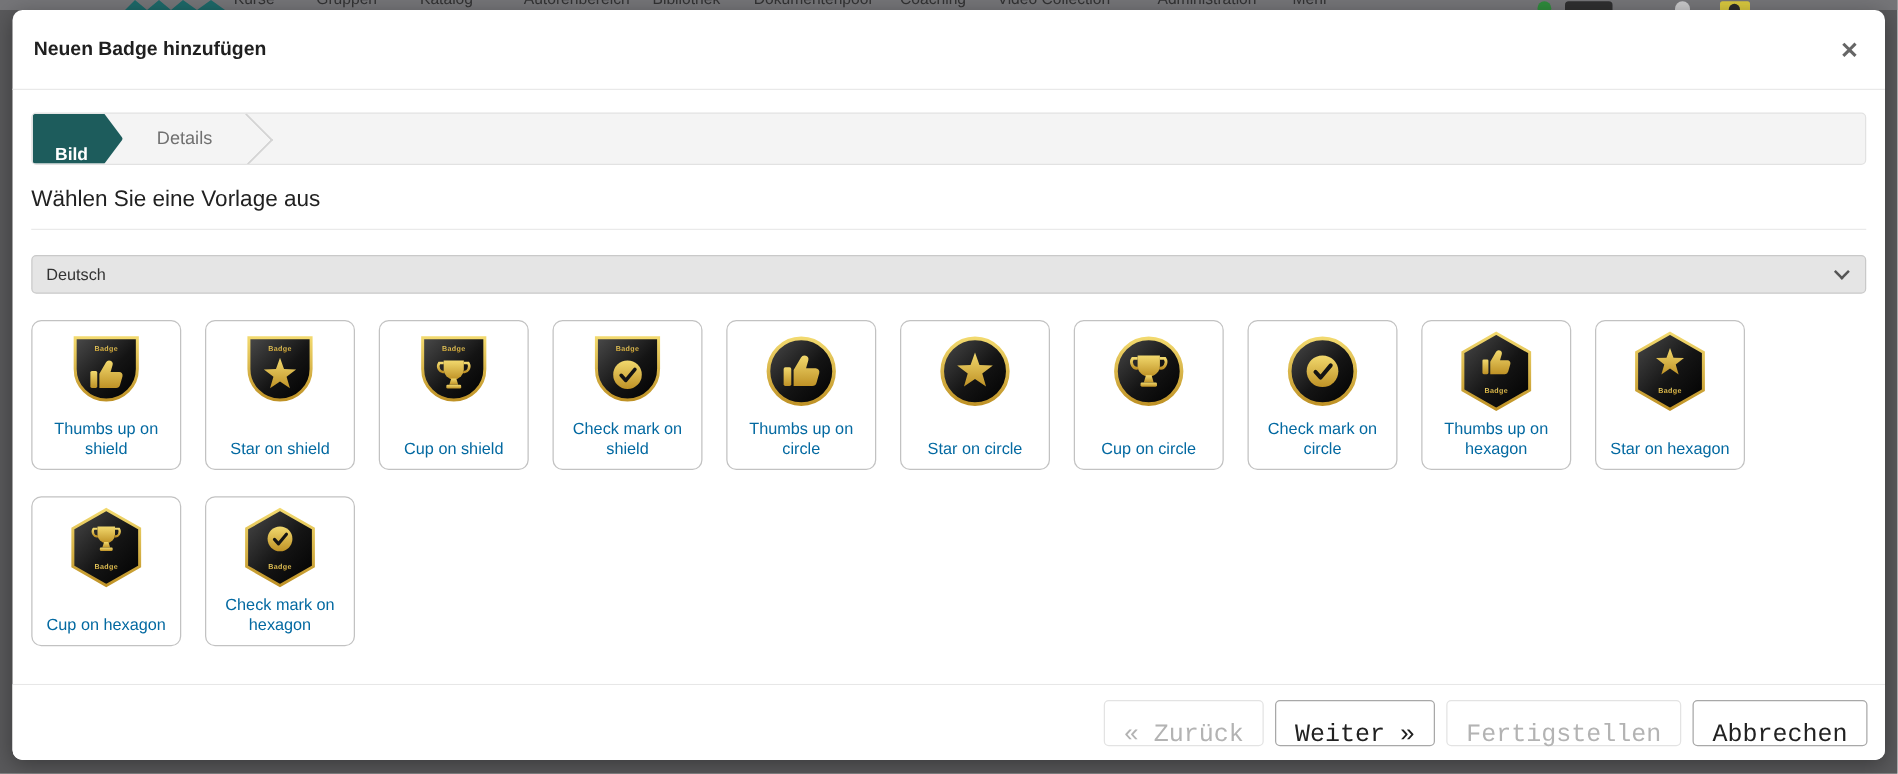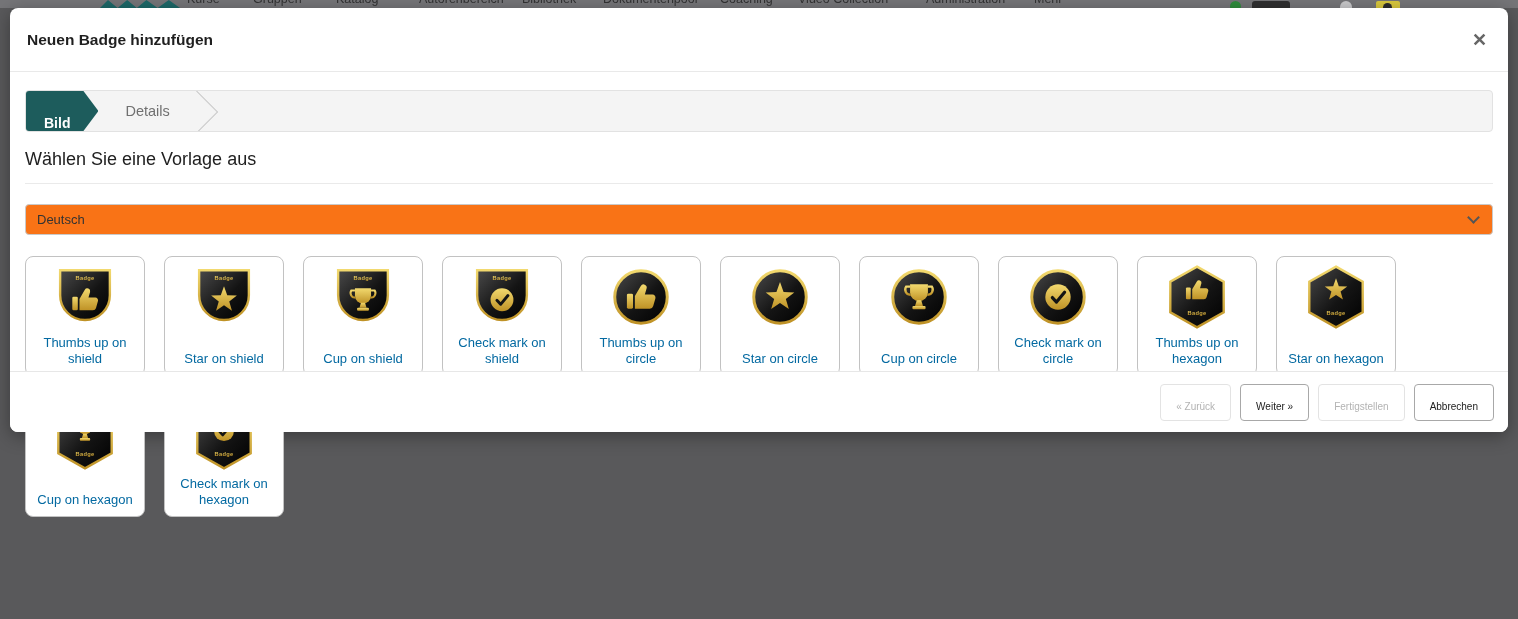--- a/index.html
+++ b/index.html
@@ -27,21 +27,21 @@
   }
   .topbar .mini { position: absolute; top: 1px; }
   .mini.green  { left: 1230px; width: 11px; height: 11px; border-radius: 50%; background: #2f8c3c; }
   .mini.darkpill { left: 1252px; width: 38px; height: 11px; border-radius: 3px; background: #2f2f30; }
   .mini.graydot { left: 1340px; width: 12px; height: 12px; border-radius: 50%; background: #c9c9cb; }
   .mini.yellowtag { left: 1376px; width: 24px; height: 11px; border-radius: 2px; background: #d9c83e; }
   .mini.yellowtag::after { content:""; position:absolute; left:7px; top:2px; width:9px; height:9px; border-radius:50%; background:#2c2c2c; }
 
   
   .modal {
-    position: absolute; left: 10px; top: 8px; width: 1498px; height: 424px;
+    position: absolute; left: 10px; top: 8px; width: 1498px; height: 600px;
     background: #fff; border-radius: 8px;
     box-shadow: 0 4px 18px rgba(0,0,0,.35);
   }
   .modal-header {
     height: 64px; border-bottom: 1px solid #e9e9e9;
     display: flex; align-items: center; padding: 0 17px;
   }
   .modal-title { font-size: 15.5px; font-weight: 700; color: #1f1f1f; }
   .close-btn {
     margin-left: auto; color: #666; font-size: 18px; font-weight: 700;
@@ -72,21 +72,21 @@
 
   
   .section-heading {
     margin: 17px 15px 0; font-size: 18px; font-weight: 400; color: #212121;
     padding-bottom: 13px; border-bottom: 1px solid #eaeaea;
   }
   .select-wrap { margin: 20px 15px 0; position: relative; }
   .select-wrap select {
     width: 100%; height: 31px;
     appearance: none; -webkit-appearance: none; -moz-appearance: none;
-    border: 1px solid #c9c9c9; border-radius: 4px; background: #f97316;
+    border: 1px solid #c9c9c9; border-radius: 4px; background: #e5e5e5;
     padding: 0 34px 0 11px; font-size: 13px; color: #333;
     font-family: "Liberation Sans", sans-serif; cursor: pointer;
   }
   .select-caret {
     position: absolute; right: 15px; top: 9px; width: 9px; height: 9px;
     border-right: 2px solid #555; border-bottom: 2px solid #555;
     transform: rotate(45deg); pointer-events: none;
   }
 
   
@@ -108,21 +108,21 @@
   
   .modal-footer {
     position: absolute; left: 0; right: 0; bottom: 0; height: 61px;
     border-top: 1px solid #e7e7e7;
     display: flex; align-items: center; justify-content: flex-end;
     gap: 9px; padding: 0 14px;
     background: #fff; border-radius: 0 0 8px 8px;
   }
   .btn {
     height: 37px; padding: 16px 15px; background: #fff; border-radius: 4px;
-    font-size: 10px; font-family: Liberation Sans, sans-serif;
+    font-size: 20px; font-family: Liberation Mono, monospace;
   }
   .btn-enabled { border: 1px solid #a8a8a8; color: #212121; font-weight: 500; cursor: pointer; }
   .btn-disabled { border: 1px solid #e3e3e3; color: #b3b3b3; }
 </style>
 </head>
 <body>
 
 <div class="topbar">
   <div class="logo"></div>
   <div>

